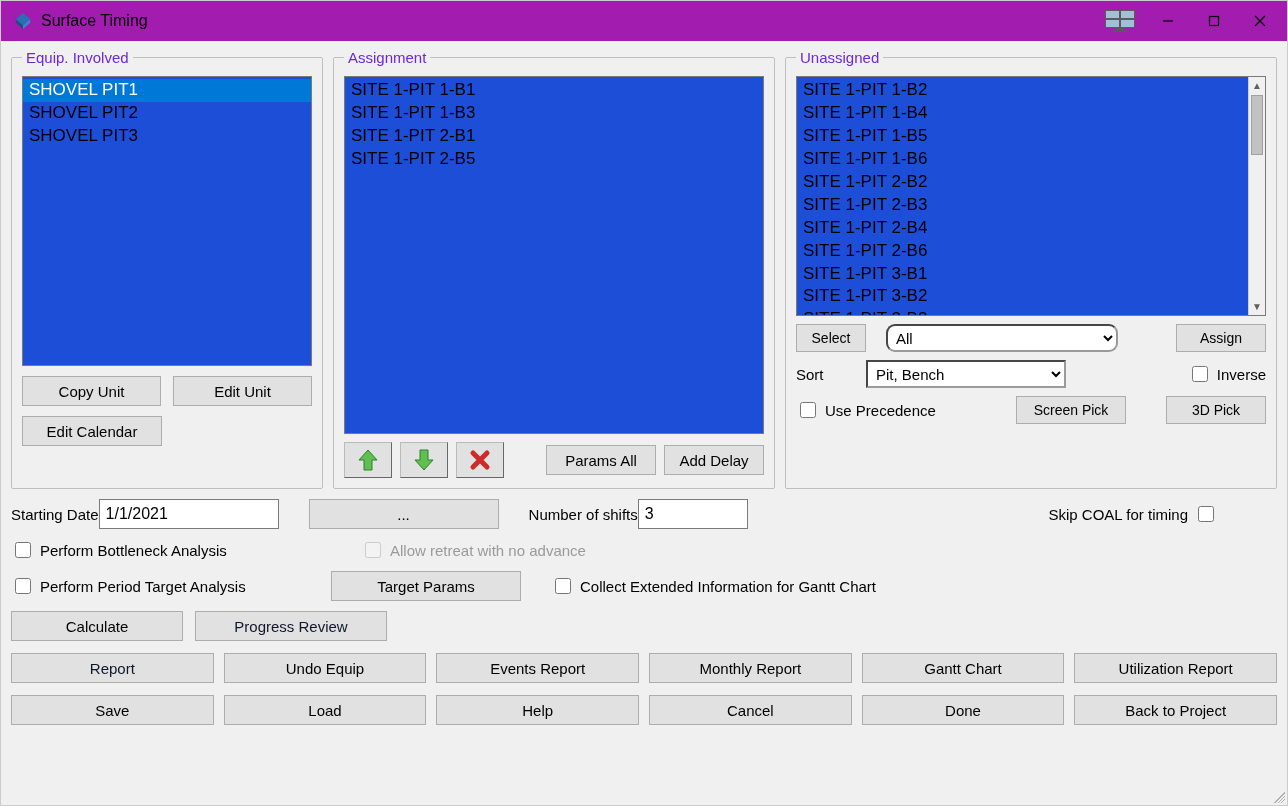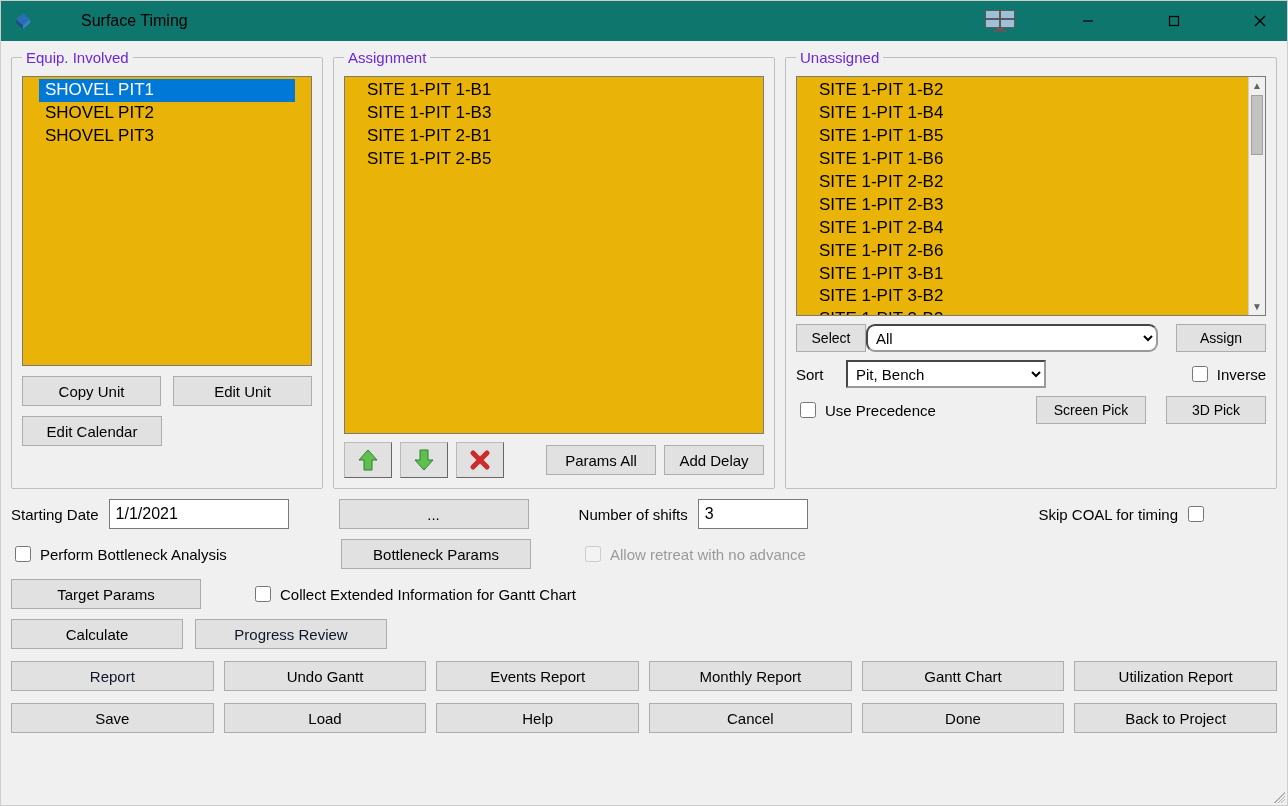--- a/index.html
+++ b/index.html
@@ -17,22 +17,21 @@
     background: #ffffff;
     display: flex;
     flex-direction: column;
     border: 1px solid #ccc;
   }
   .titlebar {
     height: 40px;
     display: flex;
     align-items: center;
     padding: 0 4px 0 12px;
-    background: #0f766e;
-    gap: 40px;
+    background: #a21caf;
   }
   .titlebar .app-icon {
     width: 20px;
     height: 20px;
     margin-right: 8px;
     display: inline-flex;
     align-items: center;
     justify-content: center;
   }
   .titlebar .title {
@@ -80,26 +79,26 @@
   legend {
     font-size: 15px;
     padding: 0 4px;
     color: #6d28d9;
   }
   .equip-panel { flex: 0 0 312px; display:flex; flex-direction:column; }
   .assign-panel { flex: 0 0 442px; display:flex; flex-direction:column; }
   .unassigned-panel { flex: 1; display:flex; flex-direction:column; }
 
   .listbox {
-    background: #eab308;
+    background: #1d4ed8;
     border: 1px solid #7a7a7a;
     overflow-y: auto;
     font-size: 17px;
     line-height: 1.35;
-    padding: 2px 16px;
+    padding: 2px 0;
   }
   .listbox .item {
     padding: 0 6px;
     white-space: nowrap;
   }
   .listbox .item.selected {
     background: #0078d7;
     color: #fff;
   }
 
@@ -139,21 +138,21 @@
     border: 1px solid #adadad;
     display:inline-flex;
     align-items:center;
     justify-content:center;
   }
   .iconbtn.raised {
     border: 1px outset #bbb;
   }
 
   .unassigned-inner { display:flex; flex-direction:column; gap:8px; height:100%; }
-  .un-row { display:flex; align-items:center; gap:0; }
+  .un-row { display:flex; align-items:center; gap:20px; }
   .un-label { font-size:15px; min-width:50px; }
   select.combo, .combo {
     border: 2px inset #9a9a9a;
     background:#fff;
     height:28px;
     font-size:15px;
     padding: 2px 4px;
   }
   input.text {
     border:1px solid #7a7a7a;
@@ -165,21 +164,21 @@
   .chk {
     display:inline-flex;
     align-items:center;
     gap:6px;
     font-size:15px;
   }
   .chk input { width:16px; height:16px; }
   .chk.disabled { color:#9a9a9a; }
 
   .mid-rows { display:flex; flex-direction:column; gap:10px; margin-top:4px; }
-  .mid-row { display:flex; align-items:center; gap:10px; }
+  .mid-row { display:flex; align-items:center; }
 
   .bottom-grid {
     display:grid;
     grid-template-columns: repeat(6, 1fr);
     gap: 10px;
     margin-top:6px;
   }
   .bottom-grid .btn { width:100%; }
 
   .scrollbar-fake {
@@ -384,46 +383,49 @@
           <input type="checkbox" style="">
         </label>
         <div style="width:60px;"></div>
       </div>
 
       <div class="mid-row">
         <label class="chk" style="width:320px;">
           <input type="checkbox" style="">
           <span>Perform Bottleneck Analysis</span>
         </label>
-        <div class="btn" style="width:190px;">Bottleneck Params</div>
         <div style="width:30px;"></div>
         <label class="chk disabled">
           <input type="checkbox" disabled="" style="">
           <span>Allow retreat with no advance</span>
         </label>
       </div>
 
       <div class="mid-row">
+        <label class="chk" style="width:320px;">
+          <input type="checkbox" style="">
+          <span>Perform Period Target Analysis</span>
+        </label>
         <div class="btn" style="width:190px;">Target Params</div>
         <div style="width:30px;"></div>
         <label class="chk">
           <input type="checkbox" style="">
           <span>Collect Extended Information for Gantt Chart</span>
         </label>
       </div>
     </div>
 
     <div class="mid-row" style="gap:12px; margin-top:4px;">
       <div class="btn" style="width:172px;">Calculate</div>
       <div class="btn disabled" style="width:192px;">Progress Review</div>
     </div>
 
     <div class="bottom-grid">
       <div class="btn disabled">Report</div>
-      <div class="btn">Undo Gantt</div>
+      <div class="btn">Undo Equip</div>
       <div class="btn">Events Report</div>
       <div class="btn">Monthly Report</div>
       <div class="btn">Gantt Chart</div>
       <div class="btn">Utilization Report</div>
     </div>
 
     <div class="bottom-grid">
       <div class="btn">Save</div>
       <div class="btn">Load</div>
       <div class="btn">Help</div>

